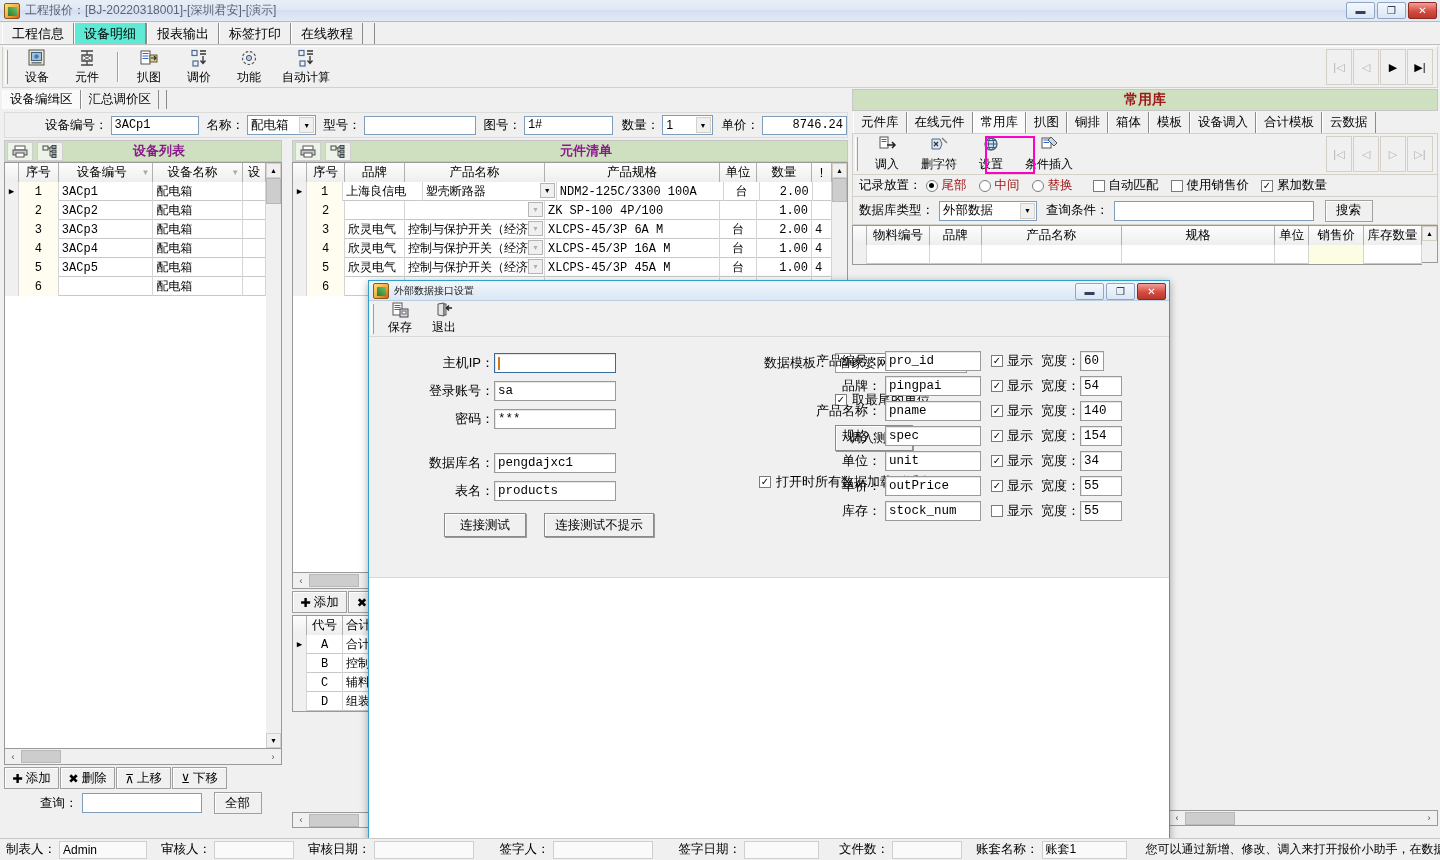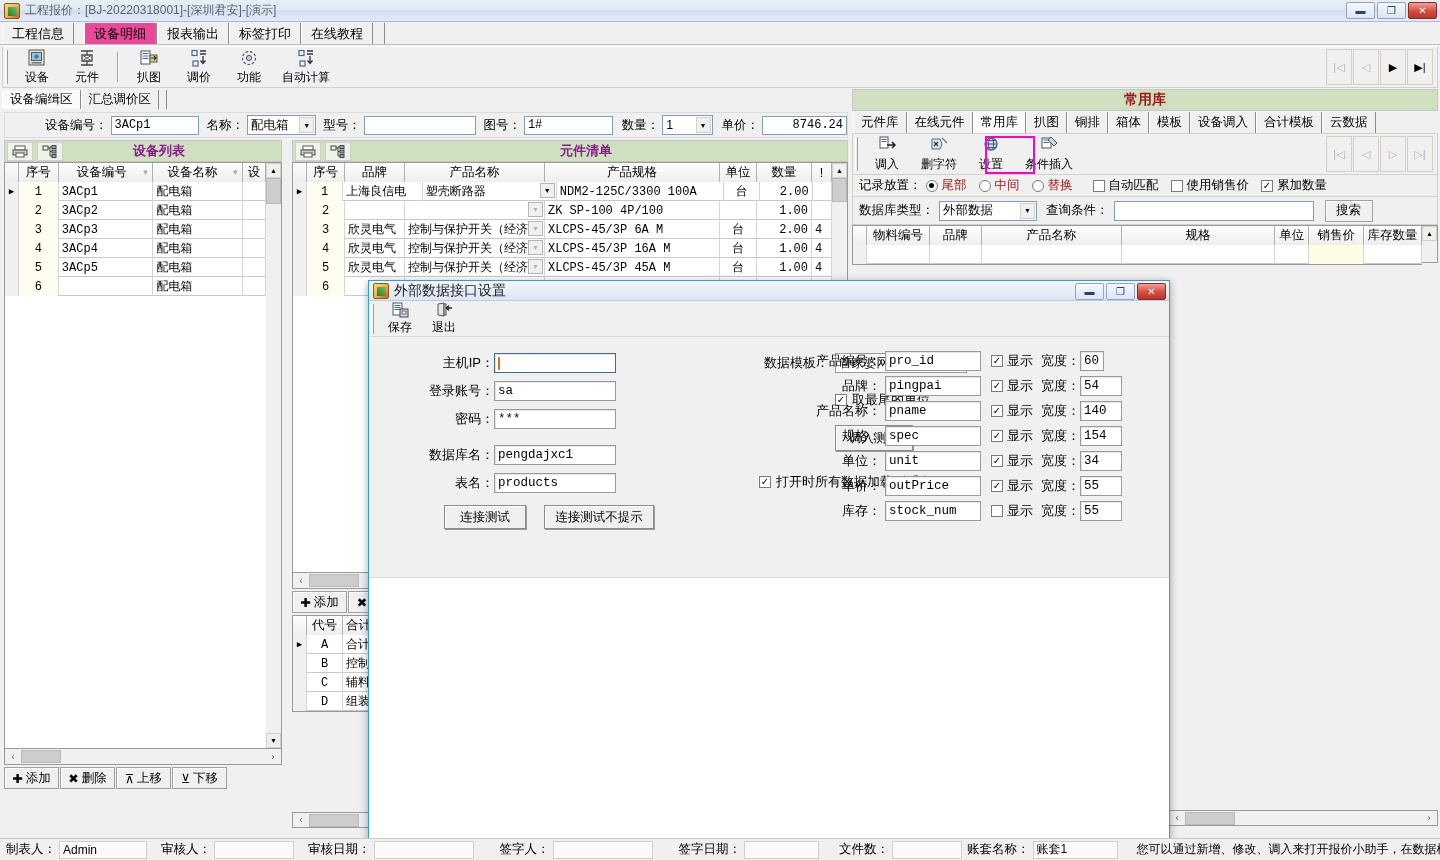--- a/index.html
+++ b/index.html
@@ -47,21 +47,21 @@
   .menurow {
     position: absolute; left: 0; top: 22px; width: 1440px; height: 23px;
     background: #f0f0f0; border-bottom: 1px solid #c0c0c0;
     display: flex; align-items: flex-end; padding-left: 2px;
   }
   .mtab {
     height: 21px; padding: 0 9px; display: flex; align-items: center;
     font-size: 13px; color: #000; border-left: 1px solid #fff; border-right: 1px solid #8b8b8b;
     background: #f0f0f0; white-space: nowrap;
   }
-  .mtab.active { background: #ec4899; border-right: 2px solid #8b8b8b; font-weight: normal; margin-left: 10px; }
+  .mtab.active { background: #5eead4; border-right: 2px solid #8b8b8b; font-weight: normal; }
   .mtab-end { width: 12px; border-right: 1px solid #8b8b8b; height: 21px; }
 
   
   .toolbar {
     position: absolute; left: 2px; top: 46px; width: 1436px; height: 42px;
     background: #f0f0f0; border: 1px solid #d4d0c8; border-top-color: #fff;
     display: flex; align-items: center;
   }
   .tb-grip { width: 3px; height: 34px; margin: 0 4px 0 2px;
     border-left: 1px solid #fff; border-right: 1px solid #a0a0a0; }
@@ -217,21 +217,21 @@
   
   .modal {
     position: absolute; left: 368px; top: 280px; width: 802px; height: 565px;
     border: 1px solid #2f9fd0; background: #f0f0f0;
     box-shadow: 0 2px 8px rgba(0,0,0,.35);
   }
   .mtitlebar {
     height: 20px; background: linear-gradient(to bottom,#f2f7fc,#e6eef8 50%,#dce7f5);
     display: flex; align-items: center; border-bottom: 1px solid #b9cde2;
   }
-  .mtitle { font-size: 14px; color: #1a1a1a; }
+  .mtitle { font-size: 10px; color: #1a1a1a; }
   .mtb-btns { position: absolute; right: 3px; top: 2px; display: flex; gap: 2px; }
   .mtoolbar { height: 36px; background: #f0f0f0; display: flex; align-items: center;
               border-bottom: 1px solid #d9d9d9; }
   .mbody { position: relative; height: 240px; background: #f0f0f0; }
   .dlabel { font-size: 13px; color: #000; text-align: right; white-space: nowrap; }
   .dinput {
     border: 1px solid #9a9a9a; background: #fff; height: 20px; font-size: 12.5px;
     display: flex; align-items: center; padding: 0 3px;
     font-family: "Liberation Mono","DejaVu Sans Mono",monospace;
     box-shadow: inset 1px 1px 0 #e6e6e6;
@@ -503,20 +503,25 @@
       <div class="wbtn" style="width:55px">
           <span>⊼</span>
           <span>上移</span>
         </div>
       <div class="wbtn" style="width:55px">
           <span>⊻</span>
           <span>下移</span>
         </div>
     </div>
 
+    <div style="display:flex;align-items:center;gap:4px;margin-top:3px;">
+      <span class="flabel">查询：</span>
+      <span class="finput" style="width:120px;height:20px"></span>
+      <span class="wbtn" style="width:48px;margin-left:8px">全部</span>
+    </div>
   </div>
 
   <div style="position:absolute;left:292px;top:140px;width:556px;height:630px;">
     <div class="panelhdr">
       <div class="phtool">
         <svg width="16" height="13" viewBox="0 0 16 13">
             <rect x="3" y="1" width="10" height="4" fill="#fff" stroke="#555"></rect>
             <rect x="1" y="5" width="14" height="5" fill="#c8c8c8" stroke="#555"></rect>
             <rect x="4" y="8" width="8" height="4" fill="#fff" stroke="#555"></rect>
           </svg>
@@ -862,21 +867,21 @@
           <span class="dlabel" style="width:105px">主机IP：</span>
           <span class="dinput" style="width:122px;border-color:#3a6a9a;">
               <span style="border-left:2px solid #d07a10;height:13px;display:inline-block"></span>
               <span></span>
             </span>
         </div>
         <div style="display:flex;align-items:center;margin-bottom:8px;">
           <span class="dlabel" style="width:105px">登录账号：</span>
           <span class="dinput" style="width:122px">sa</span>
         </div>
-        <div style="display:flex;align-items:center;margin-bottom:16px;">
+        <div style="display:flex;align-items:center;margin-bottom:24px;">
           <span class="dlabel" style="width:105px">密码：</span>
           <span class="dinput" style="width:122px">***</span>
         </div>
         <div style="display:flex;align-items:center;margin-bottom:8px;">
           <span class="dlabel" style="width:105px">数据库名：</span>
           <span class="dinput" style="width:122px">pengdajxc1</span>
         </div>
         <div style="display:flex;align-items:center;margin-bottom:12px;">
           <span class="dlabel" style="width:105px">表名：</span>
           <span class="dinput" style="width:122px">products</span>
@@ -977,18 +982,18 @@
     <span class="sb-label" style="margin-left:14px">审核人：</span>
     <span class="sbfield" style="width:80px"></span>
     <span class="sb-label" style="margin-left:14px">审核日期：</span>
     <span class="sbfield" style="width:100px"></span>
     <span class="sb-label" style="margin-left:26px">签字人：</span>
     <span class="sbfield" style="width:100px"></span>
     <span class="sb-label" style="margin-left:26px">签字日期：</span>
     <span class="sbfield" style="width:75px"></span>
     <span class="sb-label" style="margin-left:20px">文件数：</span>
     <span class="sbfield" style="width:70px"></span>
-    <span class="sb-label" style="margin-left:5px">账套名称：</span>
+    <span class="sb-label" style="margin-left:14px">账套名称：</span>
     <span class="sbfield" style="width:85px">账套1</span>
     <span class="sbfield" style="flex:1;margin-left:16px;border:none;background:transparent;white-space:nowrap;overflow:hidden">您可以通过新增、修改、调入来打开报价小助手，在数据框中按鼠标右键会有更多功</span>
   </div>
 
 </div>
 
 </body></html>

